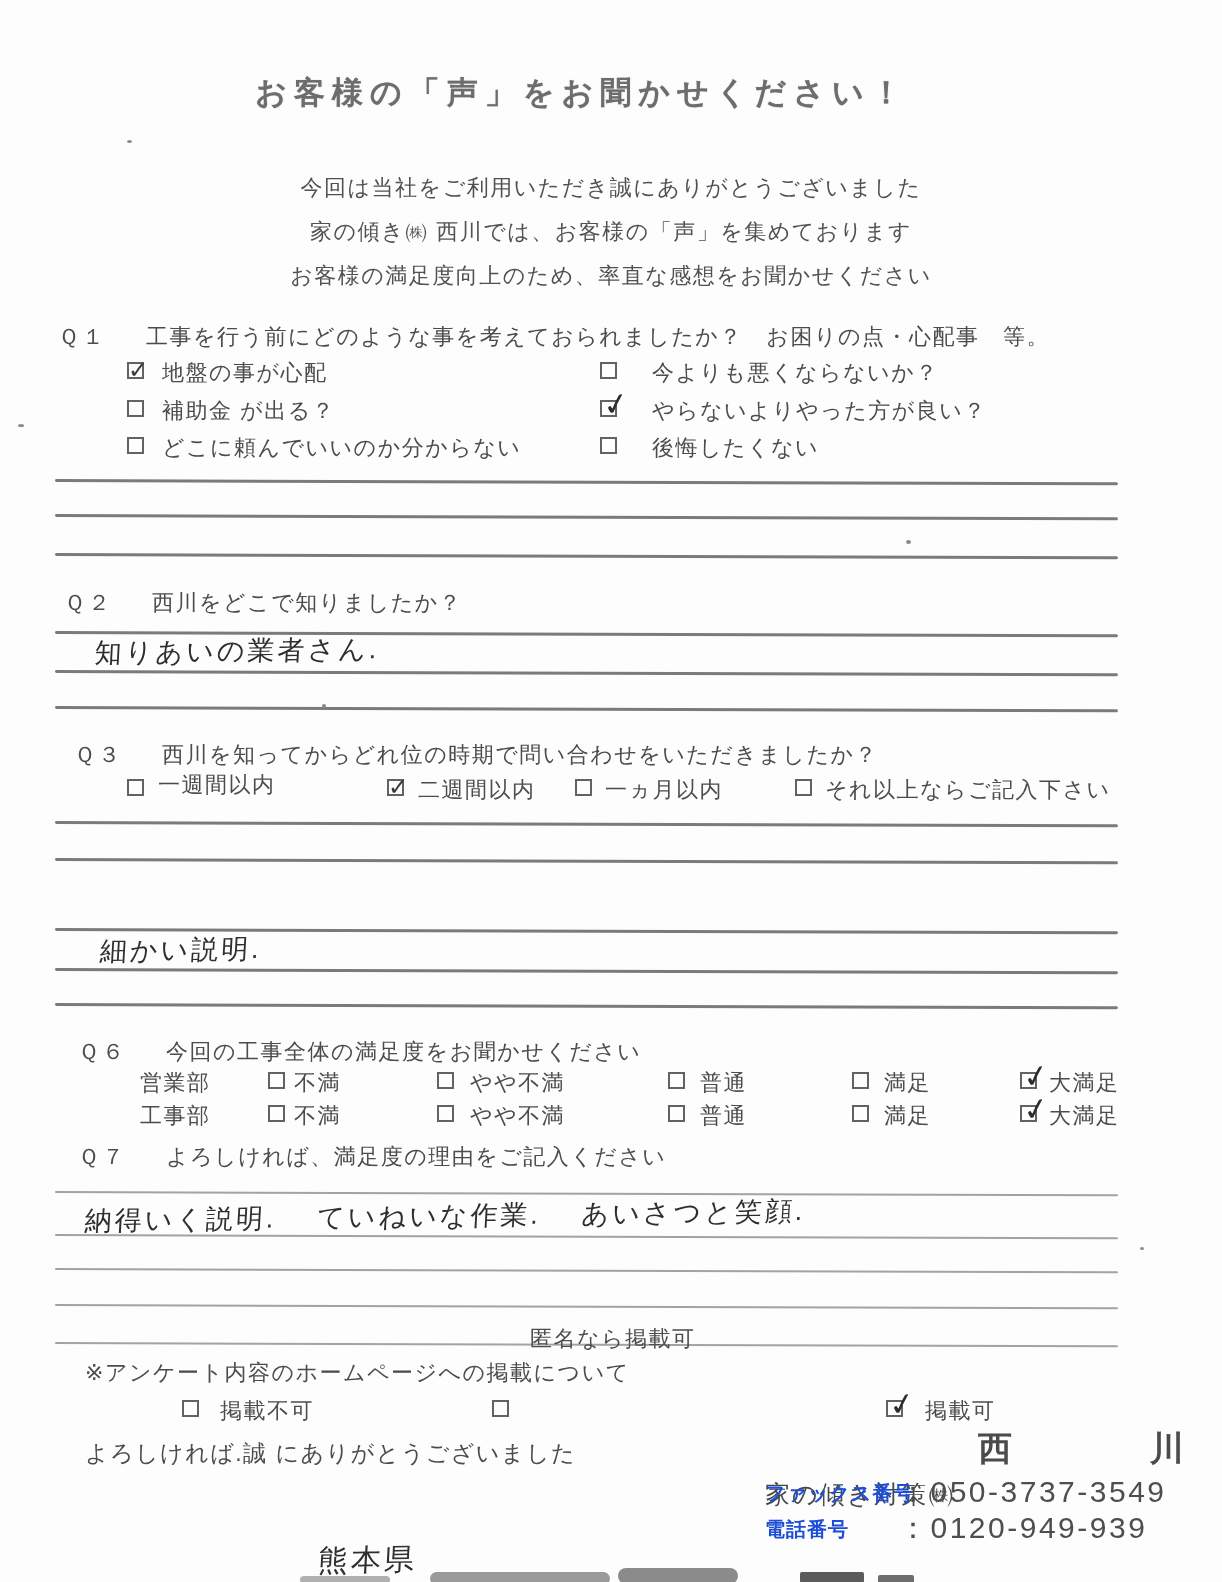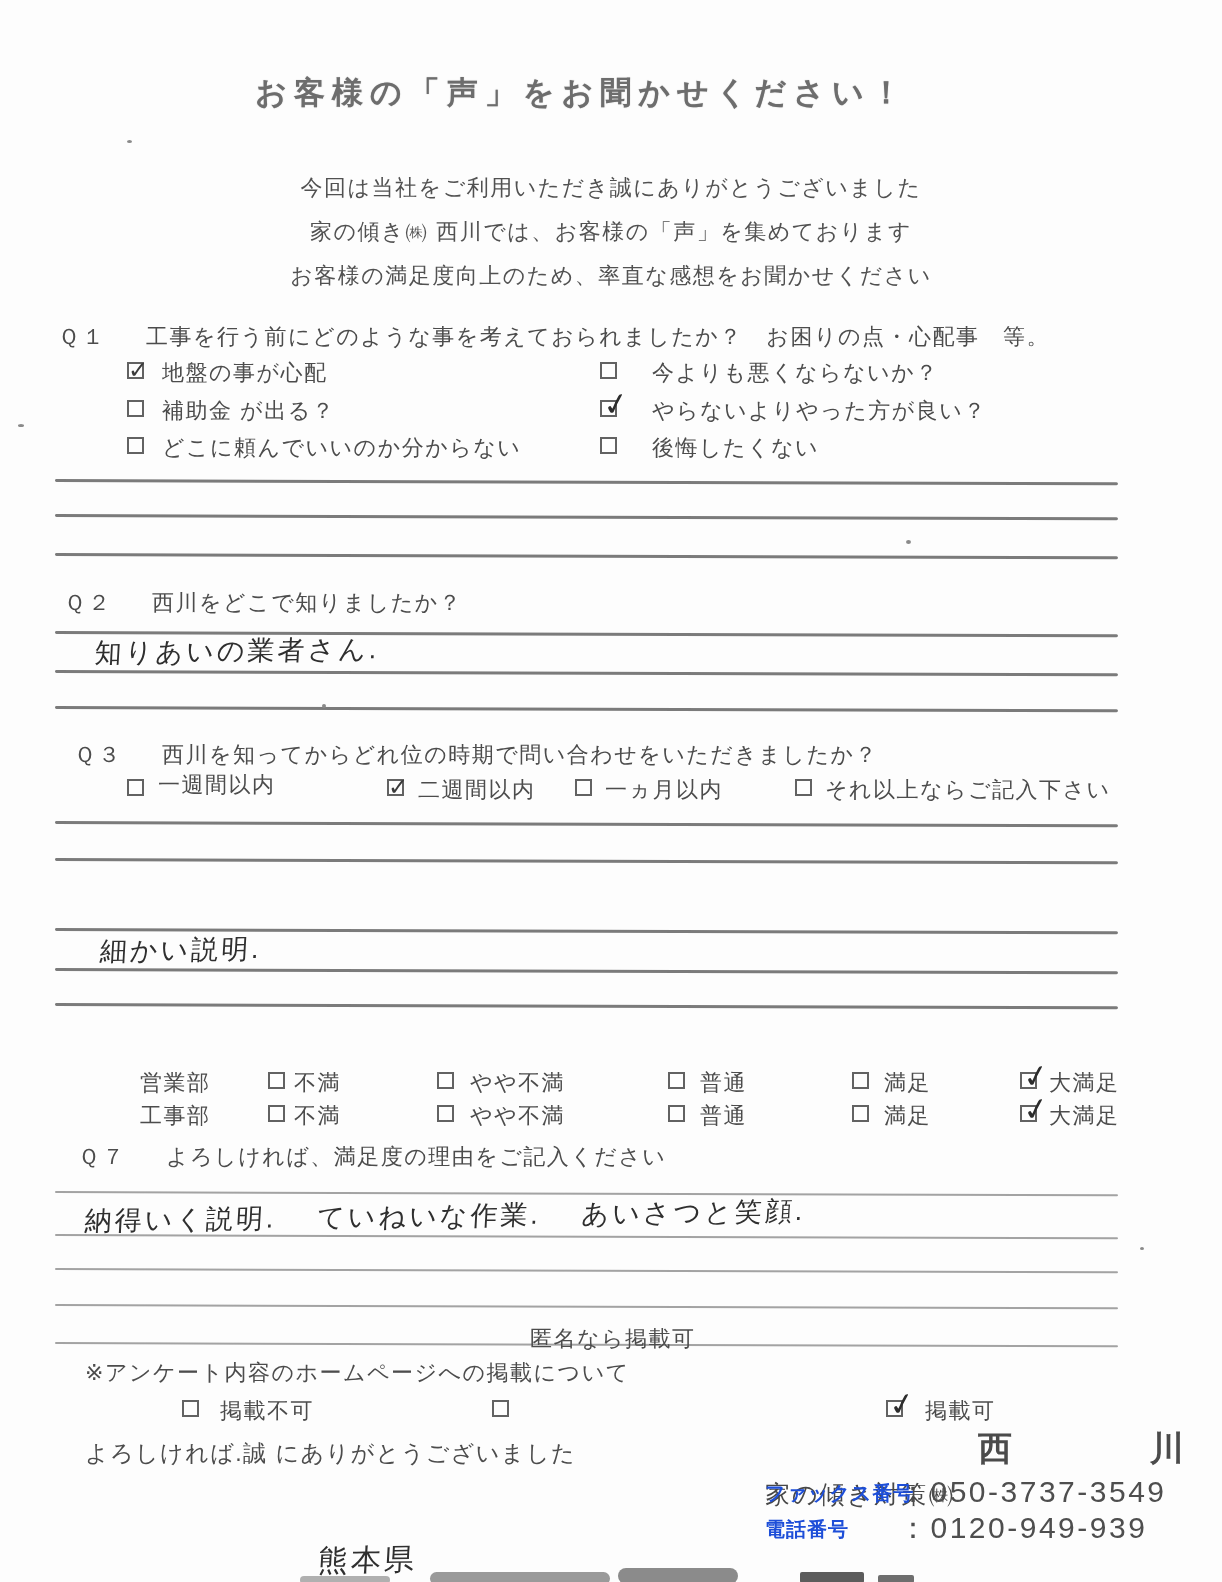--- a/index.html
+++ b/index.html
@@ -110,20 +110,23 @@
   <span class="cb inbox" style="left:795px; top:779px;"></span>
   <span class="olabel" style="left:825px; top:775px;">それ以上ならご記入下さい</span>
   <div class="rl" style="left:55px; top:821px; width:1063px;"></div>
   <div class="rl" style="left:55px; top:858px; width:1063px;"></div>
 
   <div class="rl" style="left:55px; top:928px; width:1063px;"></div>
   <div class="hw" style="left:100px; top:932px;">細かい説明.</div>
   <div class="rl" style="left:55px; top:968px; width:1063px;"></div>
   <div class="rl" style="left:55px; top:1003px; width:1063px;"></div>
 
+  <div class="qrow" style="left:78px; top:1037px;">
+    <span class="qno">Ｑ６</span><span>今回の工事全体の満足度をお聞かせください</span>
+  </div>
 
   <span class="olabel" style="left:140px; top:1068px;">営業部</span>
   <span class="cb inbox" style="left:268px; top:1072px;"></span>
   <span class="olabel" style="left:294px; top:1068px;">不満</span>
   <span class="cb inbox" style="left:437px; top:1072px;"></span>
   <span class="olabel" style="left:470px; top:1068px;">やや不満</span>
   <span class="cb inbox" style="left:668px; top:1072px;"></span>
   <span class="olabel" style="left:700px; top:1068px;">普通</span>
   <span class="cb inbox" style="left:852px; top:1072px;"></span>
   <span class="olabel" style="left:884px; top:1068px;">満足</span>

